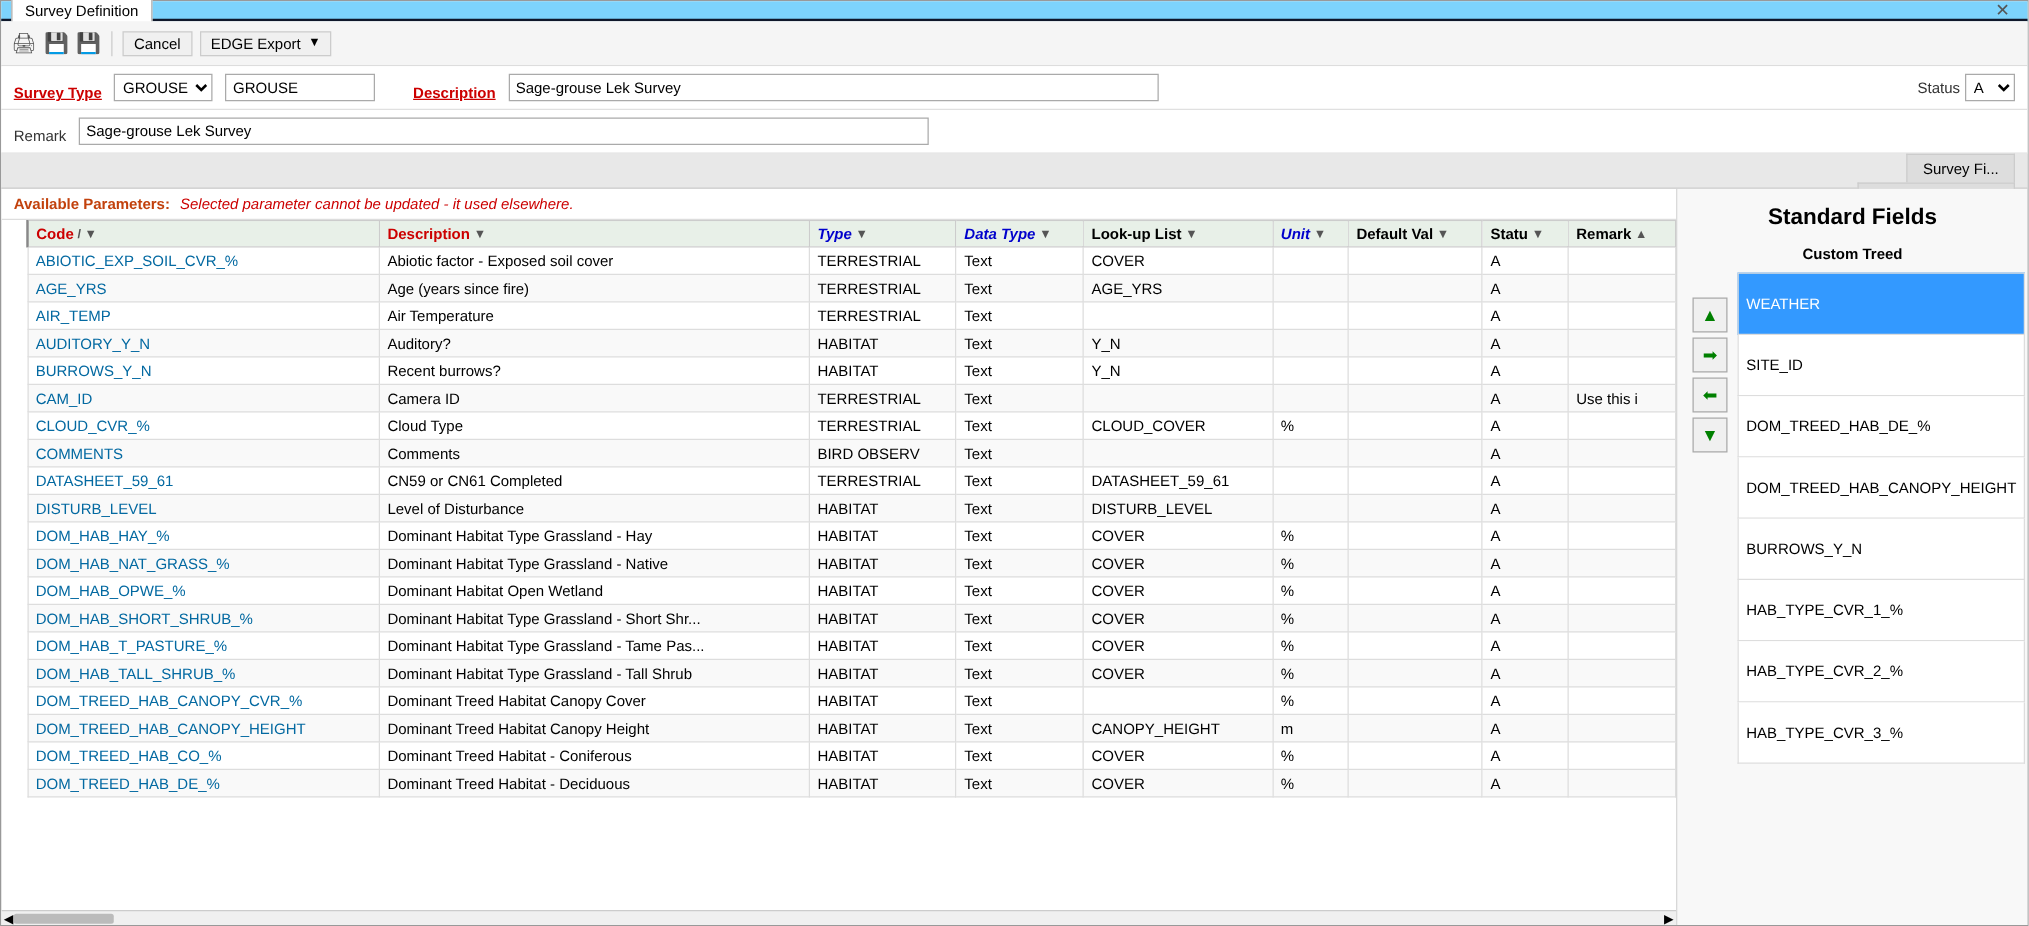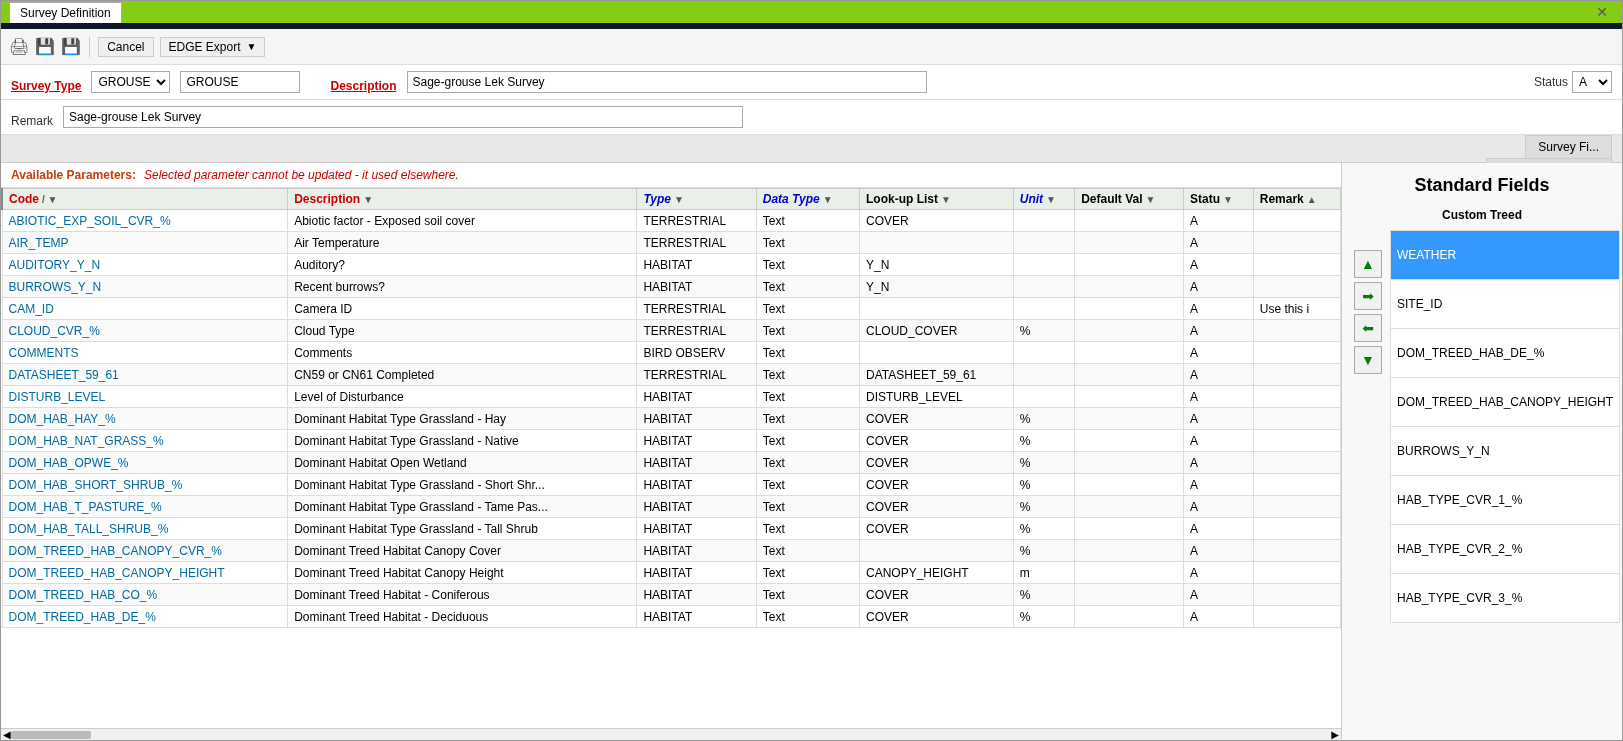--- a/index.html
+++ b/index.html
@@ -1,18 +1,18 @@
 <!DOCTYPE html>
 <html><head>
   <meta charset="utf-8">
   <style>
     * { box-sizing: border-box; margin: 0; padding: 0; font-family: Arial, sans-serif; font-size: 12px; }
     body { background: #f0f0f0; overflow: hidden; }
     .window { background: #fff; border: 1px solid #999; width: 1623px; height: 741px; display: flex; flex-direction: column; }
-    .title-bar { background: #84cc16; border-bottom: 6px solid #0f172a; padding: 3px 8px; display: flex; align-items: center; justify-content: space-between; height: 28px; }
+    .title-bar { background: #7dd3fc; border-bottom: 2px solid #0f172a; padding: 3px 8px; display: flex; align-items: center; justify-content: space-between; height: 16px; }
     .title-tab { background: #fff; border: 1px solid #aaa; border-bottom: none; padding: 3px 10px; font-size: 12px; }
     .close-btn { cursor: pointer; font-size: 14px; color: #555; padding: 2px 6px; }
     .toolbar { background: #f5f5f5; border-bottom: 1px solid #ddd; padding: 4px 8px; display: flex; align-items: center; gap: 6px; height: 36px; }
     .toolbar-btn { background: #f0f0f0; border: 1px solid #ccc; padding: 2px 8px; cursor: pointer; display: flex; align-items: center; gap: 4px; }
     .toolbar-icon { color: #555; font-size: 16px; cursor: pointer; }
     .toolbar-sep { width: 1px; background: #ccc; height: 20px; margin: 0 2px; }
     .form-row { padding: 6px 10px; display: flex; align-items: flex-end; gap: 10px; background: #fff; border-bottom: 1px solid #e0e0e0; }
     .form-label { color: #cc0000; font-weight: bold; text-decoration: underline; font-size: 12px; }
     .form-label-plain { color: #333; font-size: 12px; }
     .form-input { border: 1px solid #aaa; padding: 2px 5px; height: 22px; font-size: 12px; }
@@ -22,21 +22,21 @@
     .status-row { display: flex; align-items: center; margin-left: auto; gap: 4px; }
     .tabs { display: flex; background: #e8e8e8; border-bottom: 1px solid #ccc; padding: 0 8px; height: 28px; align-items: flex-end; flex-direction: column; }
     .tab { padding: 4px 12px; border: 1px solid #ccc; border-bottom: none; background: #ddd; cursor: pointer; margin-right: 2px; font-size: 12px; }
     .tab.active { background: #fff; border-bottom: 1px solid #fff; margin-bottom: -1px; }
     .tab-arrow { margin-left: auto; padding: 4px 8px; font-size: 14px; color: #555; }
     .content-area { display: flex; flex: 1; overflow: hidden; }
     .main-panel { flex: 1; display: flex; flex-direction: column; overflow: hidden; border-right: 1px solid #ccc; }
     .params-header { padding: 5px 10px; background: #fff; border-bottom: 1px solid #ddd; display: flex; align-items: center; gap: 8px; }
     .params-label { font-weight: bold; color: #c2410c; font-size: 12px; }
     .warning-text { color: #cc0000; font-style: italic; font-size: 12px; }
-    .table-container { flex: 1; overflow-y: auto; overflow-x: auto; }
+    .table-container { flex: 1; overflow-y: auto; overflow-x: auto; padding-left: 20px; }
     table { border-collapse: collapse; width: 100%; min-width: 1200px; }
     thead tr { background: #e8f0e8; }
     th { border: 1px solid #ccc; padding: 3px 6px; text-align: left; font-weight: bold; white-space: nowrap; position: sticky; top: 0; background: #e8f0e8; z-index: 1; }
     th .col-head { display: flex; align-items: center; gap: 3px; }
     th .filter-icon { color: #555; font-size: 10px; }
     td { border: 1px solid #ddd; padding: 2px 6px; white-space: nowrap; height: 22px; }
     tr:nth-child(even) { background: #f9f9f9; }
     .code-col { color: #0369a1; min-width: 180px; }
     .desc-col { min-width: 280px; max-width: 300px; overflow: hidden; text-overflow: ellipsis; }
     .right-panel { width: 280px; background: #f8f8f8; display: flex; flex-direction: column; padding: 8px; gap: 6px; }
@@ -190,20 +190,31 @@
       <td class="desc-col">Abiotic factor - Exposed soil cover</td>
       <td>TERRESTRIAL</td>
       <td>Text</td>
       <td>COVER</td>
       <td></td>
       <td></td>
       <td>A</td>
       <td></td>
     </tr>
               <tr>
+      <td class="code-col">AGE_YRS</td>
+      <td class="desc-col">Age (years since fire)</td>
+      <td>TERRESTRIAL</td>
+      <td>Text</td>
+      <td>AGE_YRS</td>
+      <td></td>
+      <td></td>
+      <td>A</td>
+      <td></td>
+    </tr>
+              <tr>
       <td class="code-col">AIR_TEMP</td>
       <td class="desc-col">Air Temperature</td>
       <td>TERRESTRIAL</td>
       <td>Text</td>
       <td></td>
       <td></td>
       <td></td>
       <td>A</td>
       <td></td>
     </tr>

